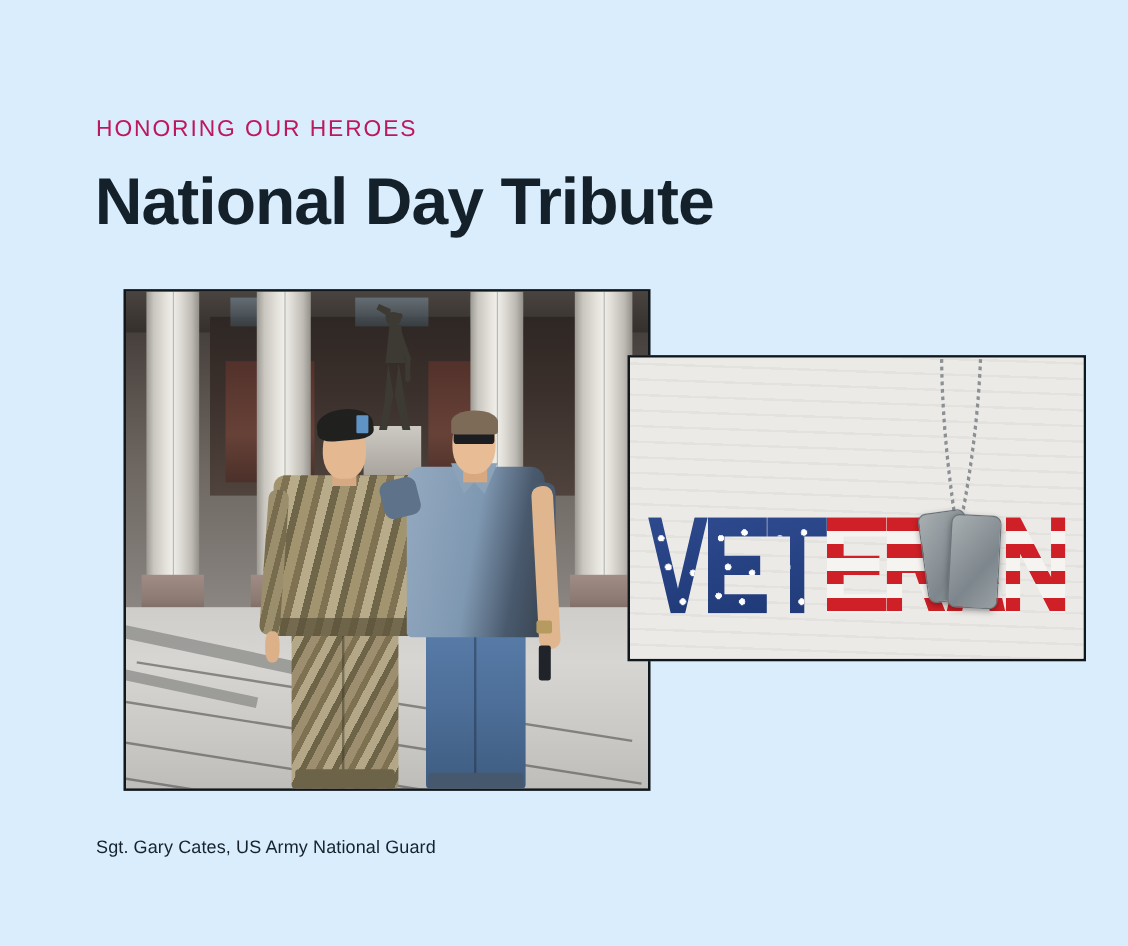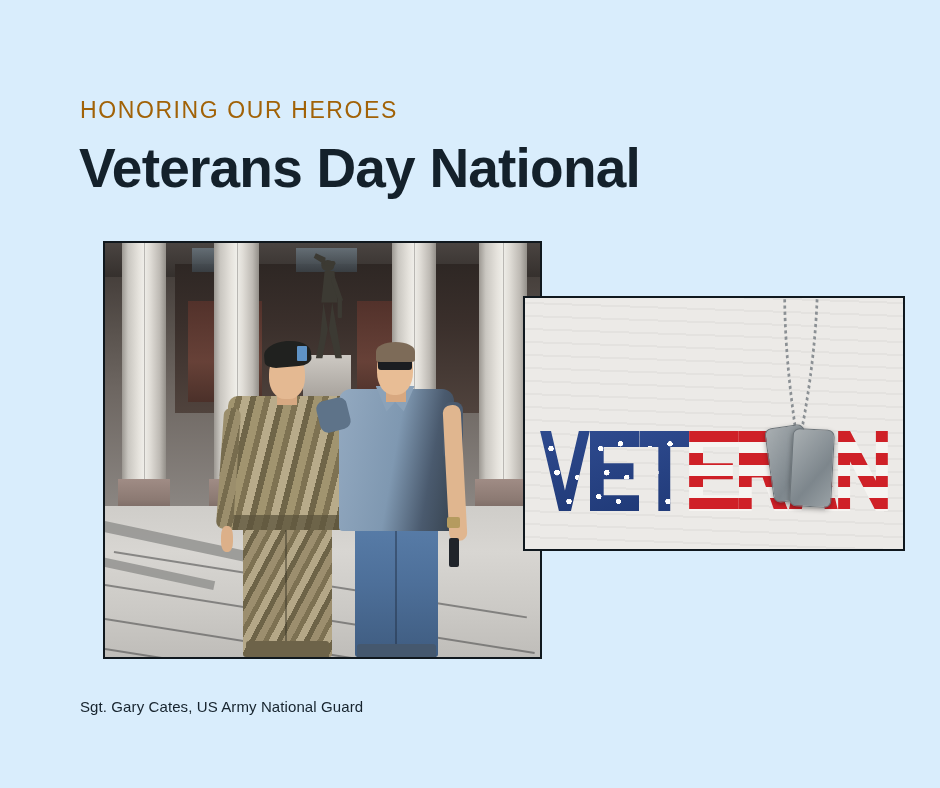--- a/index.html
+++ b/index.html
@@ -18,23 +18,23 @@
     width: 940px;
     height: 788px;
     background: #d9edfc;
   }
 
   
   .eyebrow {
     position: absolute;
     left: 80px;
     top: 97px;
-    font-size: 23px;
+    font-size: 19px;
     letter-spacing: 1.6px;
-    color: #a16207;
+    color: #be185d;
     font-weight: 400;
     white-space: nowrap;
   }
 
   .headline {
     position: absolute;
     left: 79px;
     top: 136px;
     font-size: 55px;
     font-weight: 700;
@@ -390,21 +390,21 @@
   .tag-back { left: 64.5%; top: 51%; width: 10.5%; height: 30%; transform: rotate(-8deg); }
   .tag-front{ left: 70.5%; top: 52%; width: 11%;  height: 31%; transform: rotate(3deg); }
 </style>
 </head>
 <body>
 
 <div class="poster">
 
   <div class="eyebrow">HONORING OUR HEROES</div>
 
-  <h1 class="headline">Veterans Day National</h1>
+  <h1 class="headline">National Day Tribute</h1>
 
   <div class="photo" id="photo-main">
     <div class="scene">
 
       <div class="bg-building">
         <div class="entablature"></div>
         <div class="dark-recess"></div>
         <div class="window-strip win-1"></div>
         <div class="window-strip win-2"></div>
         <div class="window-strip win-3"></div>

